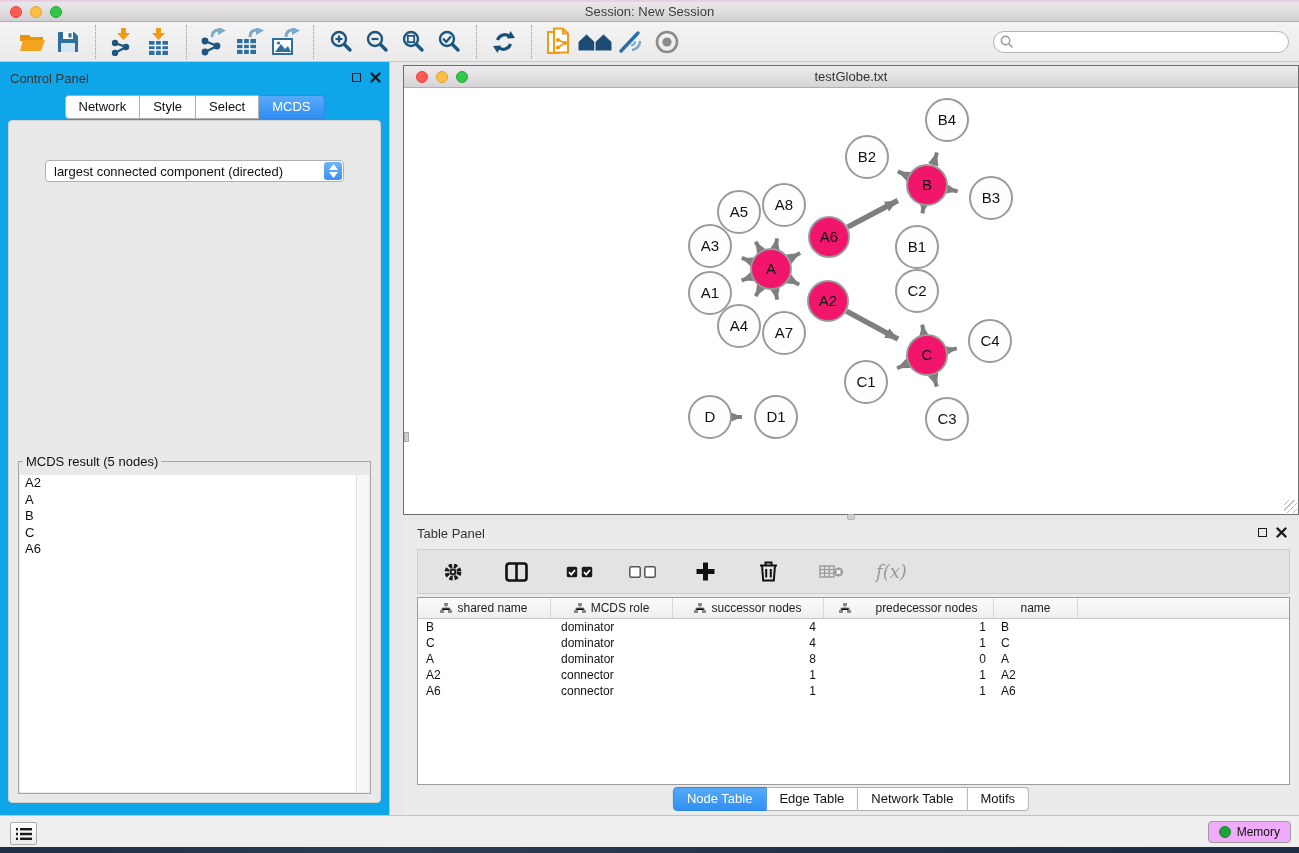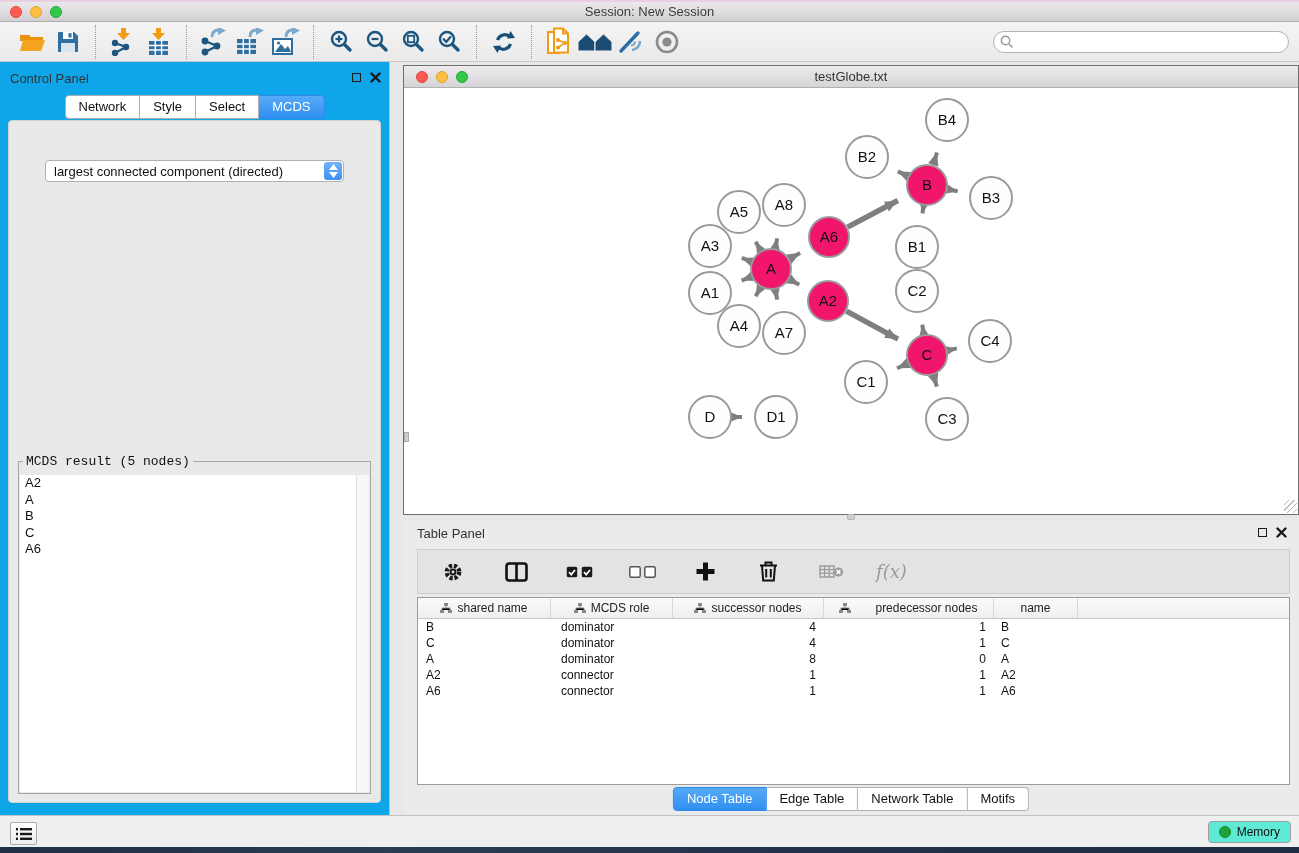--- a/index.html
+++ b/index.html
@@ -49,21 +49,21 @@
     border:1px solid #b0b0b0; border-radius:4px; font-size:13px; display:flex; align-items:center;
     padding-left:8px; color:#111; }
   .stepper { position:absolute; right:1px; top:1px; bottom:1px; width:18px; border-radius:3px;
     background:linear-gradient(#74b4f8,#3b90f3); display:flex; flex-direction:column;
     align-items:center; justify-content:center; gap:2px; }
   .cp-btn-row { position:absolute; top:72px; left:0; right:0; display:flex; justify-content:center; gap:16px; }
   .cp-btn { font-size:13px; padding:3px 15px 4px 15px; background:#fff; border:1px solid #b3b3b3;
     border-radius:4px; color:#111; }
   fieldset.result { position:absolute; left:9px; right:9px; top:333px; bottom:8px;
     border:1px solid #a6a6a6; background:transparent; }
-  fieldset.result legend { margin-left:4px; padding:0 3px; font-size:13px; color:#111; background:#e9e9e9;font-family:Liberation Mono, monospace; }
+  fieldset.result legend { margin-left:4px; padding:0 3px; font-size:13px; color:#111; background:#e9e9e9; }
   .result-list { position:absolute; left:1px; right:1px; top:6px; bottom:1px; background:#fff; }
   .result-list .sb { position:absolute; right:0; top:0; bottom:0; width:13px; background:#f7f7f7; border-left:1px solid #e2e2e2; }
   .result-item { font-size:13px; line-height:16.5px; padding-left:5px; color:#111; }
 
   
   .network-window { position:absolute; left:403px; top:65px; width:896px; height:450px;
     background:#fff; border:1px solid #6e6e6e;padding-left:24px; }
   .nw-titlebar { position:absolute; left:0; top:0; right:0; height:22px;
     background:linear-gradient(#edebed,#d6d4d6); border-bottom:1px solid #b0b0b0; }
   .nw-titlebar .traffic { left:12px; top:5px; }
@@ -102,21 +102,21 @@
   .c4 { width:84px; padding-left:7px; }
   .th.c0,.th.c1,.th.c2,.th.c3,.th.c4 { padding:0; justify-content:center; text-align:center; }
   .tp-tabs { position:absolute; left:50%; transform:translateX(-50%); bottom:4px; display:flex;margin-top:32px; }
 
   
   .status-bar { position:absolute; left:0; top:815px; width:1299px; height:32px; background:#efefef;
     border-top:1px solid #c2c2c2; }
   .list-btn { position:absolute; left:10px; top:6px; width:27px; height:23px; border:1px solid #ababab;
     border-radius:2px; background:linear-gradient(#fdfdfd,#ececec); display:flex; align-items:center; justify-content:center; }
   .memory-btn { position:absolute; right:8px; top:5px; height:22px; border:1px solid #9c9c9c;
-    border-radius:4px; background:#5eead4; display:flex; align-items:center; gap:6px; padding:0 10px; }
+    border-radius:4px; background:#f0abfc; display:flex; align-items:center; gap:6px; padding:0 10px; }
   .memory-dot { width:12px; height:12px; border-radius:50%; background:#1fa23c; border:1px solid #168531; }
   .memory-label { font-size:12px; color:#111; }
   .bottom-strip { position:absolute; left:0; top:847px; width:1299px; height:6px;
     background:linear-gradient(90deg,#1f2f44,#2a3c52 30%,#22324a 60%,#1d2c42); }
 
   .float-glyph { width:9px; height:9px; border:1.6px solid #1a1a1a; display:inline-block; }
 </style>
 </head>
 <body>
 

